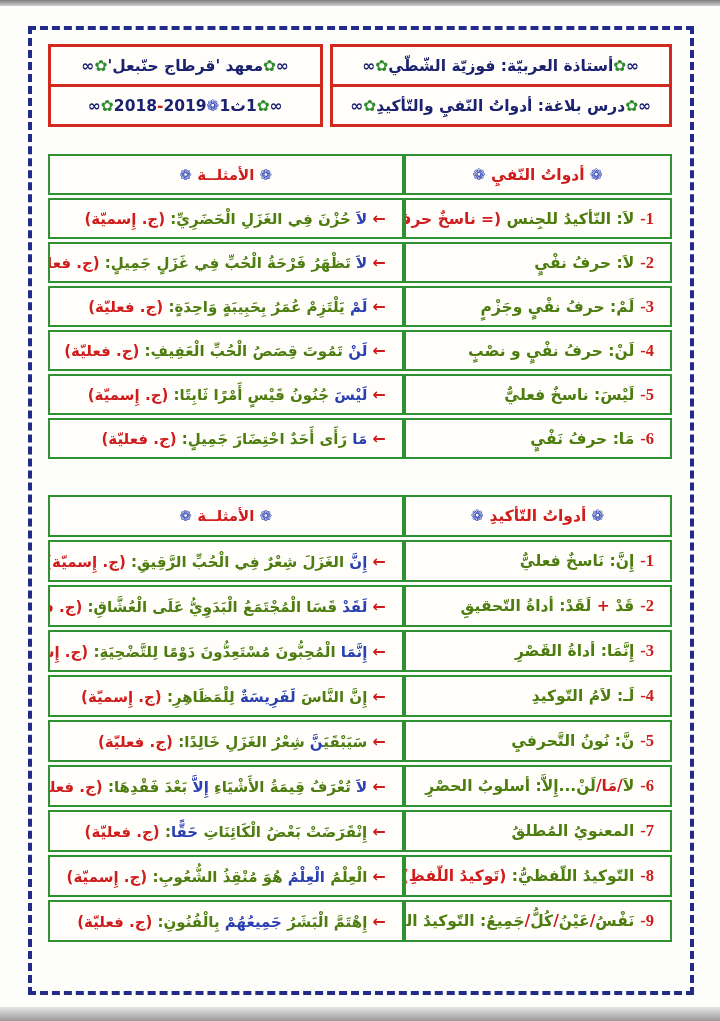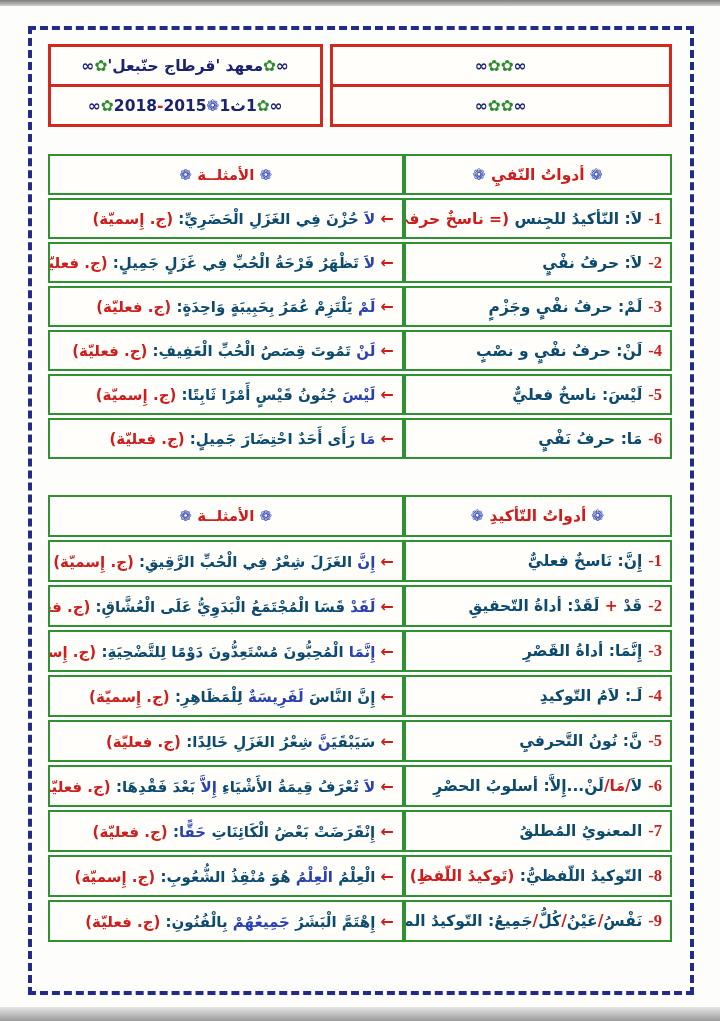--- a/index.html
+++ b/index.html
@@ -26,75 +26,77 @@
   .info-row{height:37px;display:flex;align-items:center;justify-content:center;
     font-weight:700;font-size:15.5px;white-space:nowrap;overflow:hidden;}
   .info-row + .info-row{border-top:3px solid #d2291f;}
 
   
   table.sheet-table{width:100%;border-collapse:separate;border-spacing:0 3px;
     table-layout:fixed;}
   .t1{margin-top:24px;}
   .t2{margin-top:30px;}
   td{border:2px solid #2f9132;background:#fffefa;box-sizing:border-box;
-    padding:2px 8px;vertical-align:middle;white-space:nowrap;overflow:hidden;}
+    padding:2px 16px;vertical-align:middle;white-space:nowrap;overflow:hidden;}
   td.head{height:33px;text-align:center;font-size:17px;font-weight:700;}
   td.tool-cell{width:43%;height:41px;font-size:15.5px;font-weight:700;}
   td.ex-cell{width:57%;height:41px;font-size:15px;font-weight:700;text-align:right;}
   .t2 td.tool-cell,.t2 td.ex-cell{height:42px;}
 
   .num{color:#cf1d1d;font-weight:700;font-size:16.5px;
     font-family:"Liberation Serif","DejaVu Serif",serif;margin-left:6px;}
   .arrow{color:#cf1d1d;font-weight:700;margin-left:5px;font-size:16px;}
 
   
-  .c-k{color:#0c4a6e;}
+  .c-k{color:#4d7c0f;}
   .c-b{color:#2a41b4;}
   .c-r{color:#cf1d1d;}
   .c-g{color:#2e8b2e;}
   .c-n{color:#1b2270;}
 </style>
 </head>
 <body>
 
 <div class="photo-edge-top"></div>
 <div class="photo-edge-bottom"></div>
 <div class="dashed-frame"></div>
 
 <div class="content">
 
   <div class="info-grid">
     <div class="info-box teacher">
       <div class="info-row">
           <span class="c-n">∞</span>
           <span class="c-g"> ✿ </span>
+          <span class="c-n">أستاذة العربيّة: فوزيّة الشّطّي</span>
           <span class="c-g"> ✿ </span>
           <span class="c-n">∞</span>
         </div>
       <div class="info-row">
           <span class="c-n">∞</span>
           <span class="c-g"> ✿ </span>
+          <span class="c-n">درس بلاغة: أدواتُ النّفيِ والتّأكيدِ</span>
           <span class="c-g"> ✿ </span>
           <span class="c-n">∞</span>
         </div>
     </div>
     <div class="info-box institute">
       <div class="info-row">
           <span class="c-n">∞</span>
           <span class="c-g"> ✿ </span>
           <span class="c-n">معهد 'قرطاج حنّبعل'</span>
           <span class="c-g"> ✿ </span>
           <span class="c-n">∞</span>
         </div>
       <div class="info-row">
           <span class="c-n">∞</span>
           <span class="c-g"> ✿ </span>
           <span class="c-n">1ث1</span>
           <span class="c-b"> ❁ </span>
-          <span class="c-n">2015</span>
+          <span class="c-n">2019</span>
           <span class="c-r">-</span>
           <span class="c-n">2018</span>
           <span class="c-g"> ✿ </span>
           <span class="c-n">∞</span>
         </div>
     </div>
   </div>
 
   <table class="sheet-table t1">
     <tbody>

